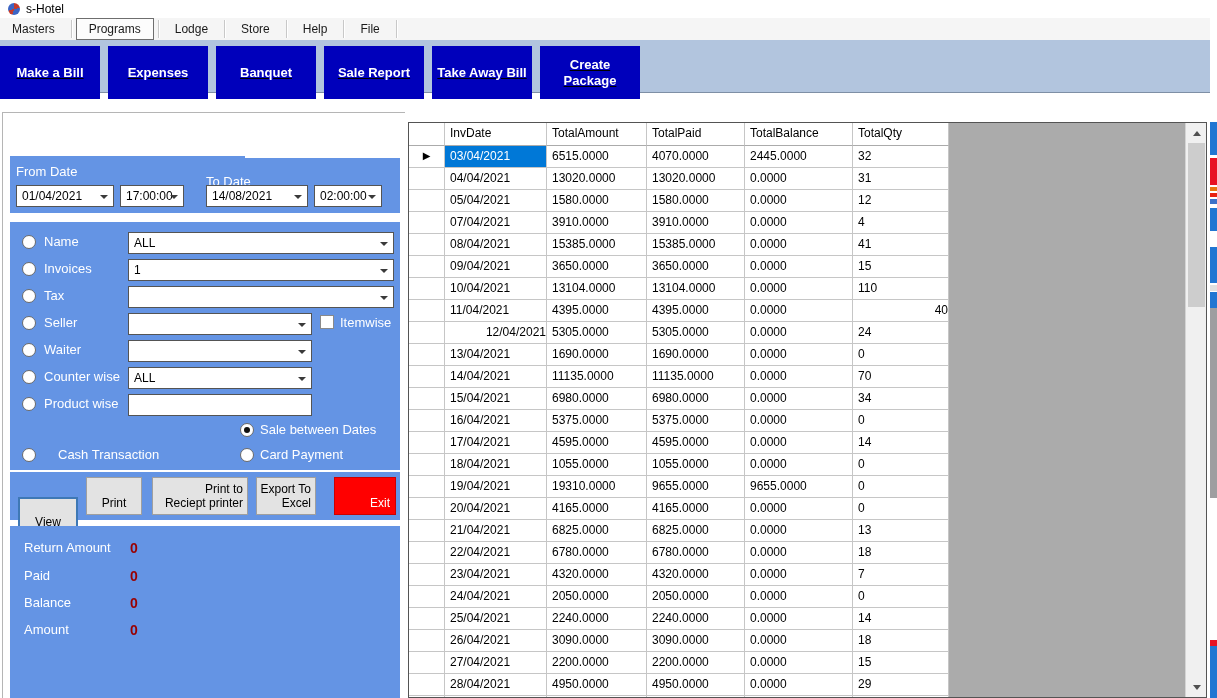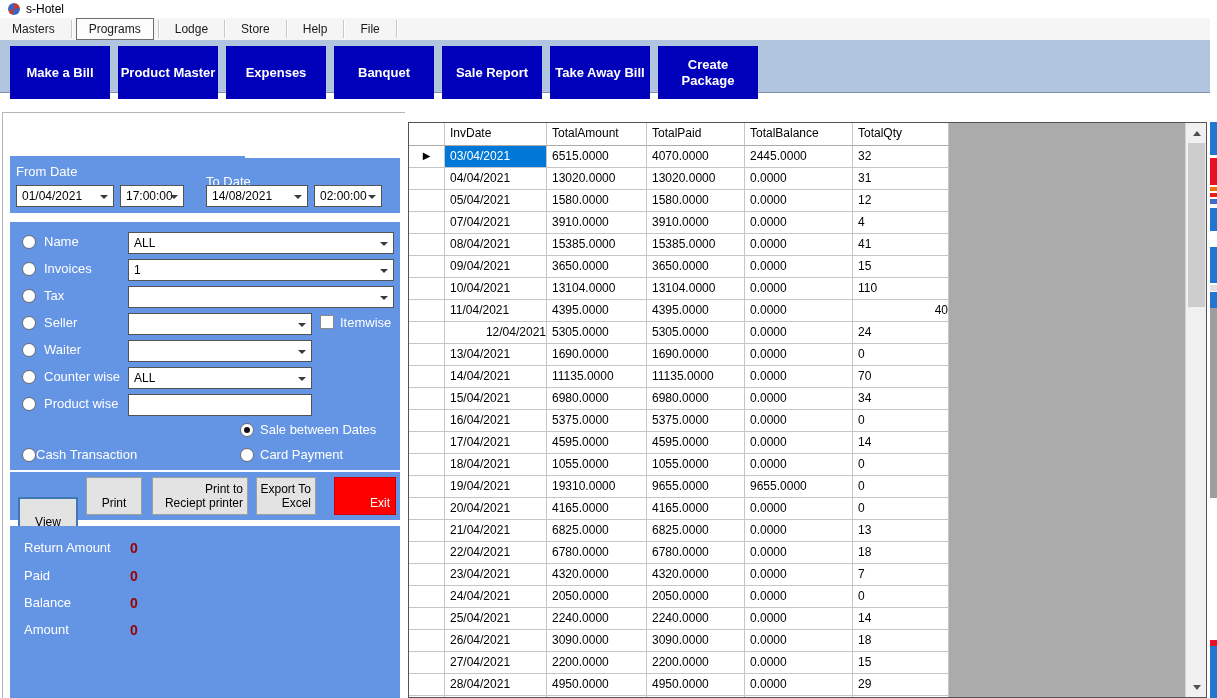--- a/index.html
+++ b/index.html
@@ -21,21 +21,21 @@
 
   
   .menubar { position:absolute; left:0; top:18px; width:100%; height:22px; background:#F5F5F5;
     display:flex; align-items:stretch; font-size:12px; color:#1a1a1a; }
   .menu-item { padding:4px 12px 0 12px; height:22px; cursor:default; }
   .menu-item.active { background:#FCFCFC; border:1px solid #6E6E6E; padding-top:3px; }
   .menu-sep { width:1px; background:#C8C8C8; margin:2px 4px; box-shadow:1px 0 0 #fff; }
 
   
   .toolband { position:absolute; left:0; top:40px; width:100%; height:53px; background:var(--toolbar-band);
-    border-bottom:1px solid #7E8FA5; display:flex; gap:8px; padding:6px 0 0 10px; }
+    border-bottom:1px solid #7E8FA5; display:flex; gap:8px; padding:6px 0 0 0;text-decoration:underline; }
   .tbtn { width:100px; height:53px; background:var(--button-blue); color:#fff; font-weight:bold;
     font-size:13px; display:flex; align-items:center; justify-content:center; text-align:center;
     line-height:16px; padding:2px; cursor:pointer; border:none; }
 
   
   .blue-panel { position:absolute; background:var(--panel-blue); }
   .lbl { position:absolute; color:#fff; font-size:13px; white-space:nowrap; }
   .field { position:absolute; height:22px; background:#fff; border:1px solid #545454;
     font-size:12px; line-height:20px; padding-left:5px; color:#000; white-space:nowrap; overflow:hidden; }
   .field .car { position:absolute; right:5px; top:9px; width:0; height:0;
@@ -111,21 +111,20 @@
       <div class="menu-item">Store</div>
       <div class="menu-sep"></div>
       <div class="menu-item">Help</div>
       <div class="menu-sep"></div>
       <div class="menu-item">File</div>
       <div class="menu-sep"></div>
     </div>
 
   <div class="toolband">
       <button class="tbtn">Make a Bill</button>
-      <button class="tbtn">Product Master</button>
       <button class="tbtn">Expenses</button>
       <button class="tbtn">Banquet</button>
       <button class="tbtn">Sale Report</button>
       <button class="tbtn">Take Away Bill</button>
       <button class="tbtn">Create Package</button>
     </div>
 
   <div class="left-frame"></div>
 
   <div class="blue-panel" style="left:10px; top:122px; width:235px; height:44px;margin-top:34px;">
@@ -207,21 +206,21 @@
     <span class="rb" style="left:12px; top:175px;"></span>
     <span class="lbl" style="left:34px; top:174px;">Product wise</span>
     <div class="field" style="left:118px; top:172px; width:184px;">
       <span></span>
     </div>
 
     <span class="rb sel" style="left:230px; top:201px;"></span>
     <span class="lbl" style="left:250px; top:200px;">Sale between Dates</span>
 
     <span class="rb" style="left:12px; top:226px;"></span>
-    <span class="lbl" style="left:26px; top:225px;">Cash Transaction</span>
+    <span class="lbl" style="left:48px; top:225px;">Cash Transaction</span>
     <span class="rb" style="left:230px; top:226px;"></span>
     <span class="lbl" style="left:250px; top:225px;">Card Payment</span>
   </div>
 
   <div class="blue-panel" style="left:10px; top:472px; width:390px; height:48px;">
     <button class="abtn focused" style="left:8px; width:60px;">View</button>
     <button class="abtn" style="left:76px; width:56px;">Print</button>
     <button class="abtn right" style="left:142px; width:96px;">Print to
 Reciept printer</button>
     <button class="abtn right" style="left:246px; width:60px;">Export To

